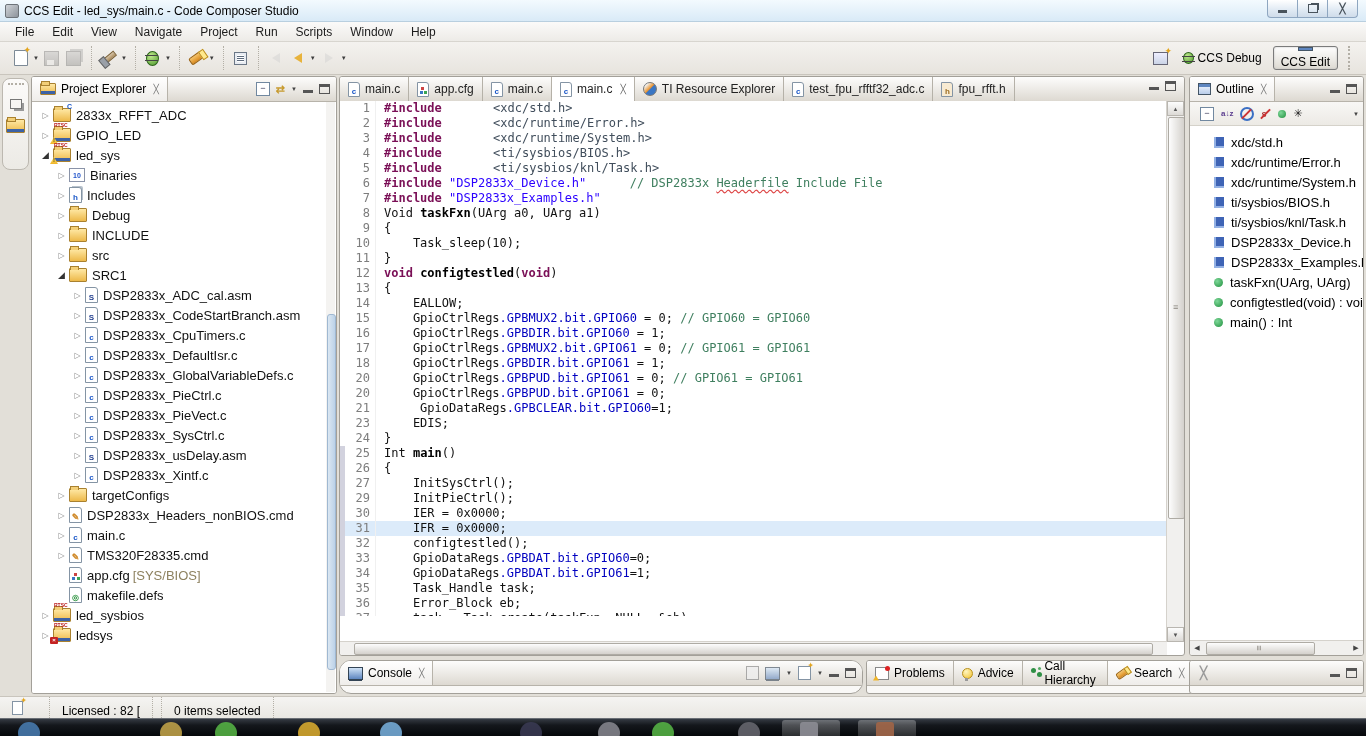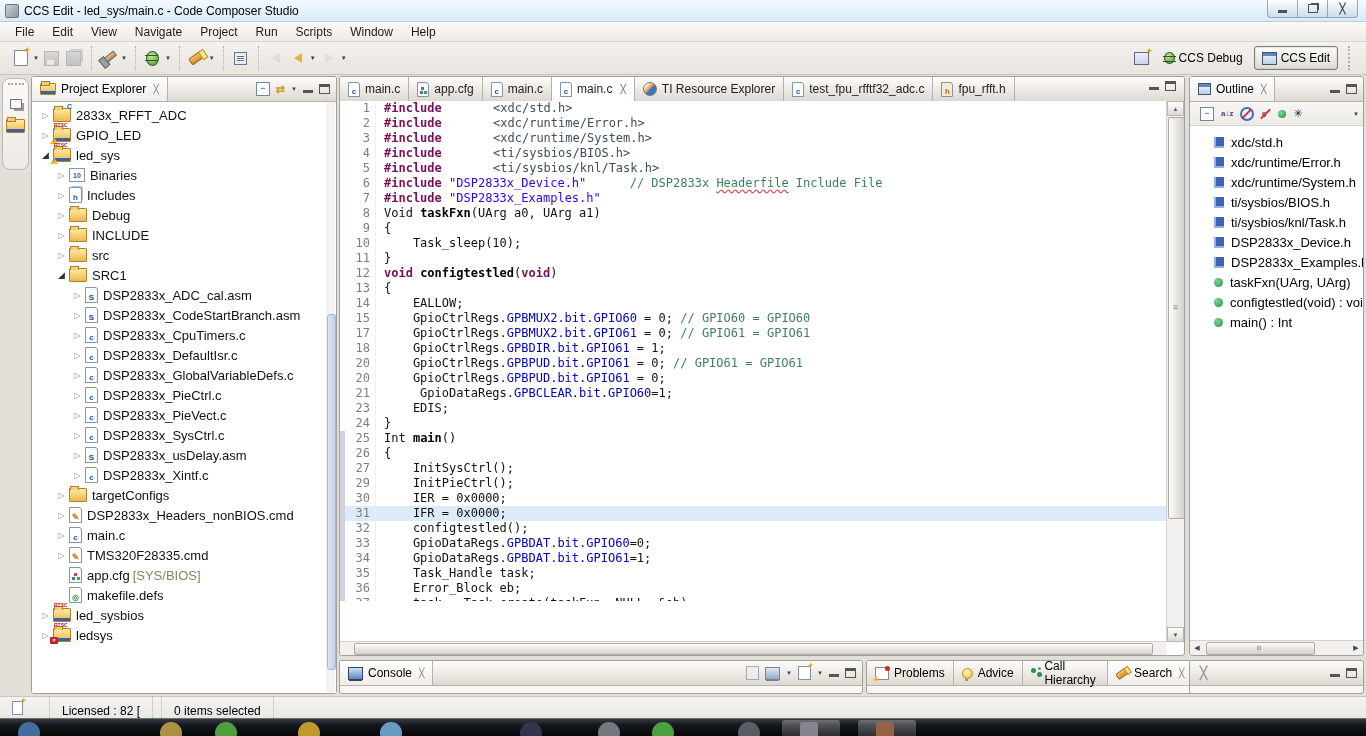--- a/index.html
+++ b/index.html
@@ -48,21 +48,21 @@
   .ic-list i{display:block;height:1px;background:#5d6b7d;}
   .arw{width:0;height:0;border-style:solid;}
   .arw.l{border-width:5px 8px 5px 0;}
   .arw.r{border-width:5px 0 5px 8px;}
   .arw.gold.l{border-color:transparent #e8b33c transparent transparent;}
   .arw.pale.l{border-color:transparent #cfccc4 transparent transparent;}
   .arw.pale.r{border-color:transparent transparent transparent #cfccc4;}
   
   #persp{position:absolute;right:10px;top:46px;display:flex;align-items:center;gap:4px;}
   .pbtn{display:flex;align-items:center;gap:4px;height:22px;padding:0 7px;border-radius:3px;}
-  .pbtn.sel{border:1px solid #7b7b7b;background:linear-gradient(#fefefe,#dddad2);box-shadow:inset 0 0 2px #bbb;}
+  .pbtn.sel{border:1px solid #7b7b7b;background:linear-gradient(#fefefe,#dddad2);box-shadow:inset 0 0 2px #bbb;flex-direction:column;}
   .ic-persp{width:13px;height:11px;border:1px solid #667;background:linear-gradient(#eef,#cbd4e6);position:relative;}
   .ic-persp::after{content:"✦";position:absolute;right:-5px;top:-7px;color:#e3a41c;font-size:9px;}
   .ic-winblue{width:13px;height:11px;border:1px solid #456;background:linear-gradient(#f4f8ff,#b9cdea);box-shadow:inset 0 3px 0 #5e86c0;}
   .phandle{width:6px;height:24px;border-left:2px dotted #b3afa6;margin-left:6px;}
   
   .panel{position:absolute;background:#f9f8f6;border:1px solid #a3a099;border-radius:3px;box-sizing:border-box;overflow:hidden;}
   .vtabs{height:24px;background:linear-gradient(#fdfdfc,#ddd9d1);border-bottom:1px solid #b7b3aa;display:flex;align-items:stretch;}
   .vtab{display:flex;align-items:center;gap:5px;padding:0 8px;border-right:1px solid #b7b3aa;}
   .vtab.sel{background:linear-gradient(#ffffff,#efedea);font-weight:normal;}
   .vtclose{color:#777;font-size:9px;margin-left:2px;}
@@ -151,21 +151,21 @@
   .snow{color:#222;font-size:11px;}
   #outlist{background:#fff;height:calc(100% - 61px);overflow:hidden;padding-top:6px;}
   .orow{height:20px;display:flex;align-items:center;gap:7px;padding-left:24px;font-size:13px;white-space:nowrap;overflow:hidden;}
   .ic-incl{flex:none;width:10px;height:11px;background:#3f64b5;box-shadow:inset 2px -2px 0 #93b1e4;}
   .ic-fn{flex:none;width:9px;height:9px;border-radius:50%;background:radial-gradient(circle at 35% 35%,#7fd89a,#1f8f3c);}
   #outhscroll{position:absolute;left:0;right:0;bottom:0;height:14px;background:#f1f0ee;border-top:1px solid #d5d2cc;}
   #ouththumb{position:absolute;left:16px;width:62%;top:1px;height:11px;background:linear-gradient(#fdfdfd,#d4d1cc);border:1px solid #aeaba4;border-radius:2px;}
   #ouththumb::after{content:"≡";position:absolute;left:46%;top:0;color:#8a867e;font-size:9px;transform:rotate(90deg);}
   .harrow{position:absolute;top:1px;width:14px;height:11px;color:#444;font-size:7px;display:flex;align-items:center;justify-content:center;}
   
-  #console{left:339px;top:660px;width:524px;height:34px;}
+  #console{left:339px;top:660px;width:524px;height:34px;border-radius:12px;}
   #problems{left:866px;top:660px;width:328px;height:34px;}
   #stub{left:1189px;top:660px;width:175px;height:34px;}
   .ic-console{width:13px;height:11px;border:1px solid #345;background:linear-gradient(#cfe2f6,#5e86c0);box-shadow:0 2px 0 -1px #345;}
   .ic-problems{width:12px;height:11px;border:1px solid #888;background:#fff;position:relative;}
   .ic-problems::after{content:"";position:absolute;right:-2px;top:-2px;width:5px;height:5px;border-radius:50%;background:#d22;}
   .ic-problems::before{content:"";position:absolute;left:-3px;bottom:-2px;width:6px;height:5px;background:#f0b52a;clip-path:polygon(50% 0,100% 100%,0 100%);}
   .ic-bulb{width:9px;height:9px;border-radius:50%;background:radial-gradient(circle at 35% 30%,#fff6c0,#f2c12d);border:1px solid #b9901a;position:relative;}
   .ic-bulb::after{content:"";position:absolute;left:2px;bottom:-3px;width:3px;height:3px;background:#999;}
   .ic-callh{width:12px;height:12px;position:relative;}
   .ic-callh::before{content:"";position:absolute;left:0;top:1px;width:5px;height:5px;border-radius:50%;background:#2f8f45;box-shadow:6px 4px 0 #2f8f45,6px -2px 0 -1px #56aa66;}
@@ -572,20 +572,25 @@
         <span class="ln">14</span>
         <span class="cd"><span class="pl">    EALLOW;</span></span>
       </div>
       <div class="crow">
         <span class="dm"></span>
         <span class="ln">15</span>
         <span class="cd"><span class="pl">    GpioCtrlRegs</span><span class="fd">.GPBMUX2.bit.GPIO60</span><span class="pl"> = 0; </span><span class="cm">// GPIO60 = GPIO60</span></span>
       </div>
       <div class="crow">
         <span class="dm"></span>
+        <span class="ln">16</span>
+        <span class="cd"><span class="pl">    GpioCtrlRegs</span><span class="fd">.GPBDIR.bit.GPIO60</span><span class="pl"> = 1;</span></span>
+      </div>
+      <div class="crow">
+        <span class="dm"></span>
         <span class="ln">17</span>
         <span class="cd"><span class="pl">    GpioCtrlRegs</span><span class="fd">.GPBMUX2.bit.GPIO61</span><span class="pl"> = 0; </span><span class="cm">// GPIO61 = GPIO61</span></span>
       </div>
       <div class="crow">
         <span class="dm"></span>
         <span class="ln">18</span>
         <span class="cd"><span class="pl">    GpioCtrlRegs</span><span class="fd">.GPBDIR.bit.GPIO61</span><span class="pl"> = 1;</span></span>
       </div>
       <div class="crow">
         <span class="dm"></span>

